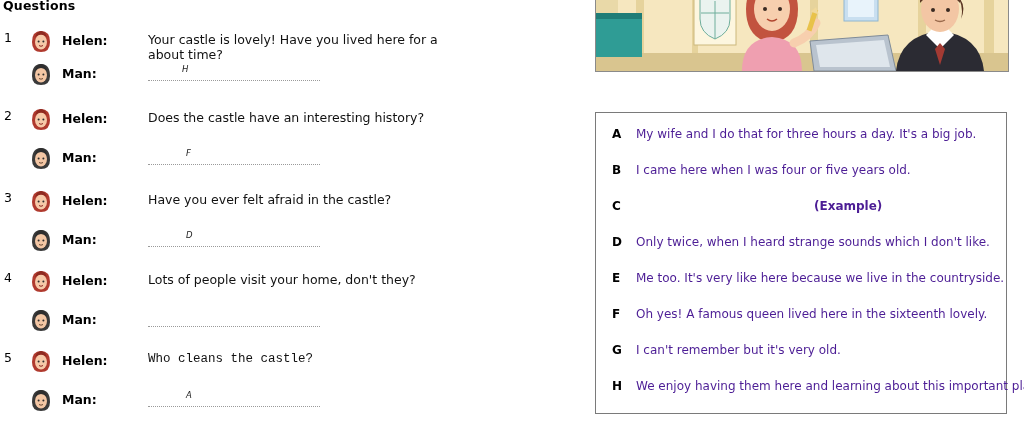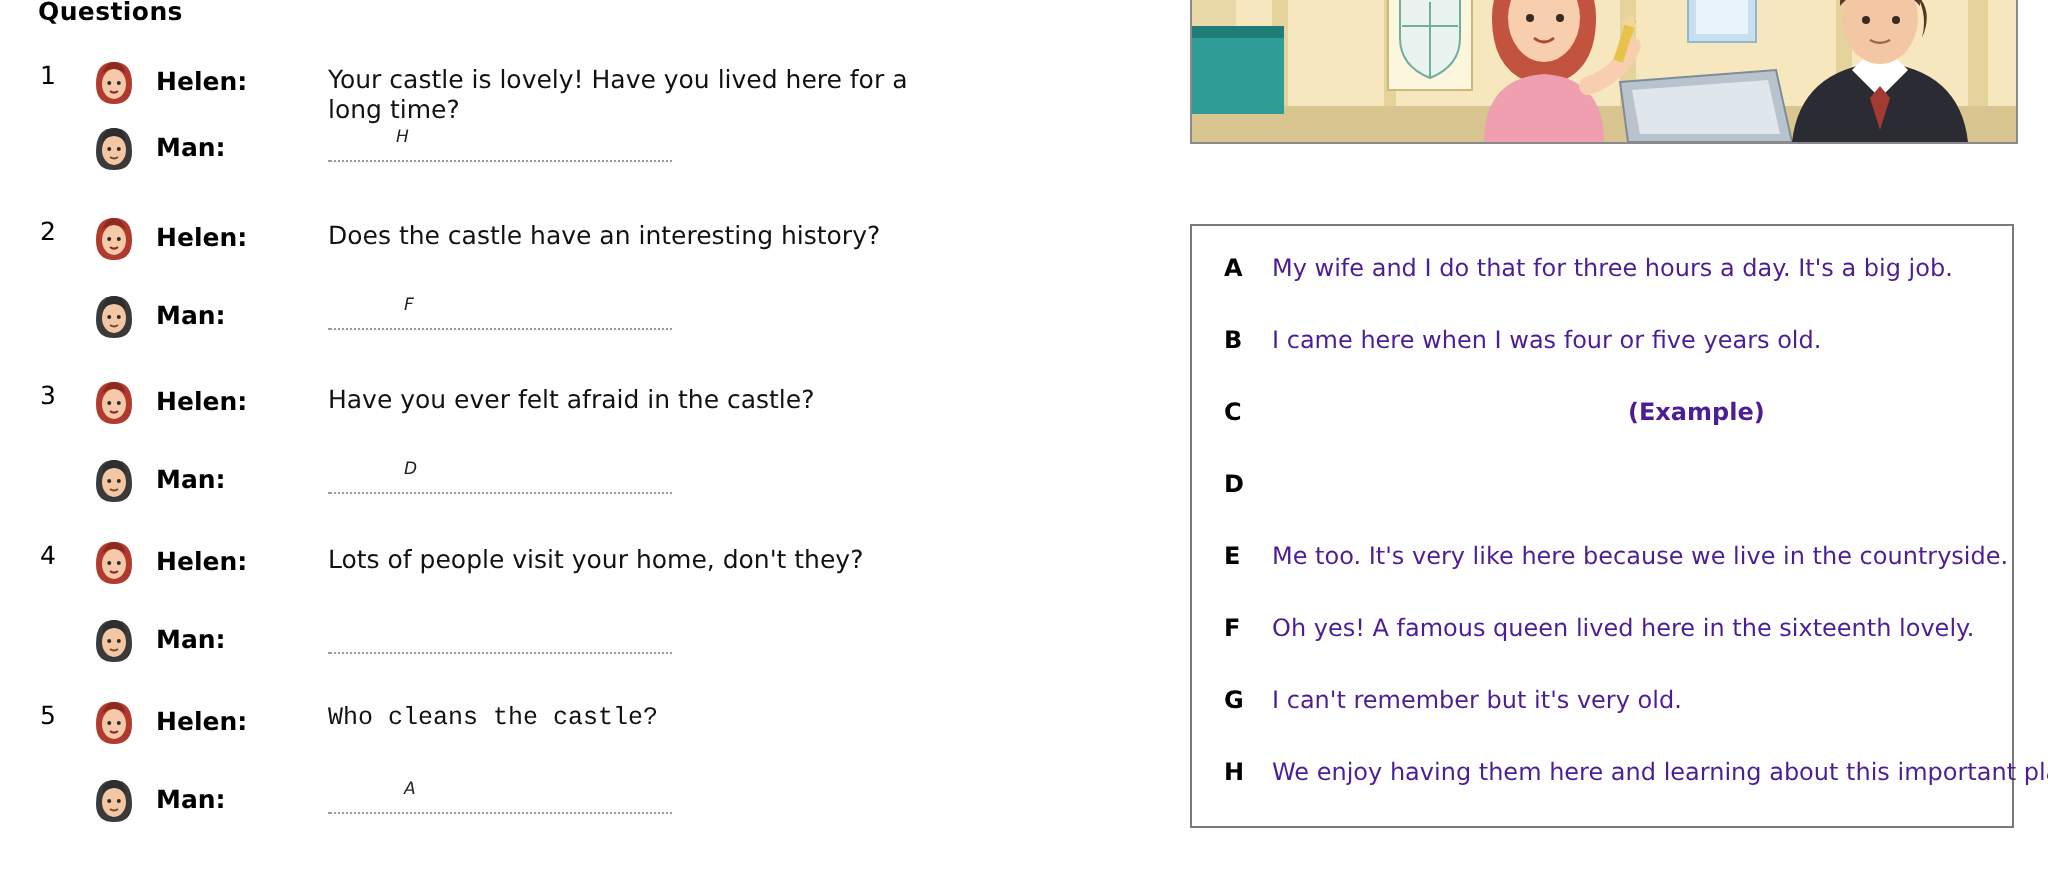--- a/index.html
+++ b/index.html
@@ -17,21 +17,21 @@
   }
   .page {
     position: relative;
     width: 1024px;
     height: 445px;
   }
 
   
   .left-col {
     position: absolute;
-    left: 16px;
+    left: 0;
     top: 0;
     width: 580px;
     height: 445px;
   }
   .section-title {
     position: absolute;
     left: 3px;
     top: -2px;
     font-size: 12.5px;
     font-weight: bold;
@@ -160,21 +160,21 @@
           <circle cx="13" cy="13" r="13" fill="#ffffff"></circle>
           <path d="M4 14 q0 -11 9 -11 q9 0 9 11 q0 10 -9 10 q-9 0 -9 -10z" fill="#b03a2e"></path>
           <ellipse cx="13" cy="14" rx="6" ry="7.5" fill="#f6c9a8"></ellipse>
           <path d="M7 9 q6 -5 12 0 q-2 -6 -6 -6 q-4 0 -6 6z" fill="#8e2a20"></path>
           <circle cx="10.6" cy="13.5" r="1" fill="#2b2b2b"></circle>
           <circle cx="15.4" cy="13.5" r="1" fill="#2b2b2b"></circle>
           <path d="M11 17.5 q2 1.6 4 0" stroke="#8e2a20" stroke-width="1" fill="none"></path>
         </svg>
       </div>
       <div class="speaker" style="left:62px; top:5px;">Helen:</div>
-      <div class="qtext" style="top:4px;">Your castle is lovely! Have you lived here for a long time?</div>
+      <div class="qtext" style="top:4px;">Your castle is lovely! Have you lived here for a about time?</div>
 
       <div class="avatar" style="left:28px; top:32px;">
         <svg width="26" height="26" viewBox="0 0 26 26">
           <circle cx="13" cy="13" r="13" fill="#ffffff"></circle>
           <path d="M4 16 q0 -12 9 -12 q9 0 9 12 q0 9 -9 9 q-9 0 -9 -9z" fill="#3a3a3a"></path>
           <ellipse cx="13" cy="15" rx="6" ry="7.5" fill="#f3c6a4"></ellipse>
           <path d="M7 11 q6 -6 12 0 q-1 -7 -6 -7 q-5 0 -6 7z" fill="#2e2e2e"></path>
           <circle cx="10.6" cy="14.5" r="1" fill="#2b2b2b"></circle>
           <circle cx="15.4" cy="14.5" r="1" fill="#2b2b2b"></circle>
           <path d="M11 18.5 q2 1.4 4 0" stroke="#6b4a33" stroke-width="1" fill="none"></path>
@@ -399,20 +399,21 @@
         <span class="opt-text">I came here when I was four or five years old.</span>
       </div>
 
       <div class="opt" style="top:86px;">
         <span class="opt-letter">C</span>
         <span class="opt-text" style="left:218px; font-weight:bold;">(Example)</span>
       </div>
 
       <div class="opt" style="top:122px;">
         <span class="opt-letter">D</span>
+        <span class="opt-text">Only twice, when I heard strange sounds which I don't like.</span>
       </div>
 
       <div class="opt" style="top:158px;">
         <span class="opt-letter">E</span>
         <span class="opt-text">Me too. It's very like here because we live in the countryside.</span>
       </div>
 
       <div class="opt" style="top:194px;">
         <span class="opt-letter">F</span>
         <span class="opt-text">Oh yes! A famous queen lived here in the sixteenth lovely.</span>

